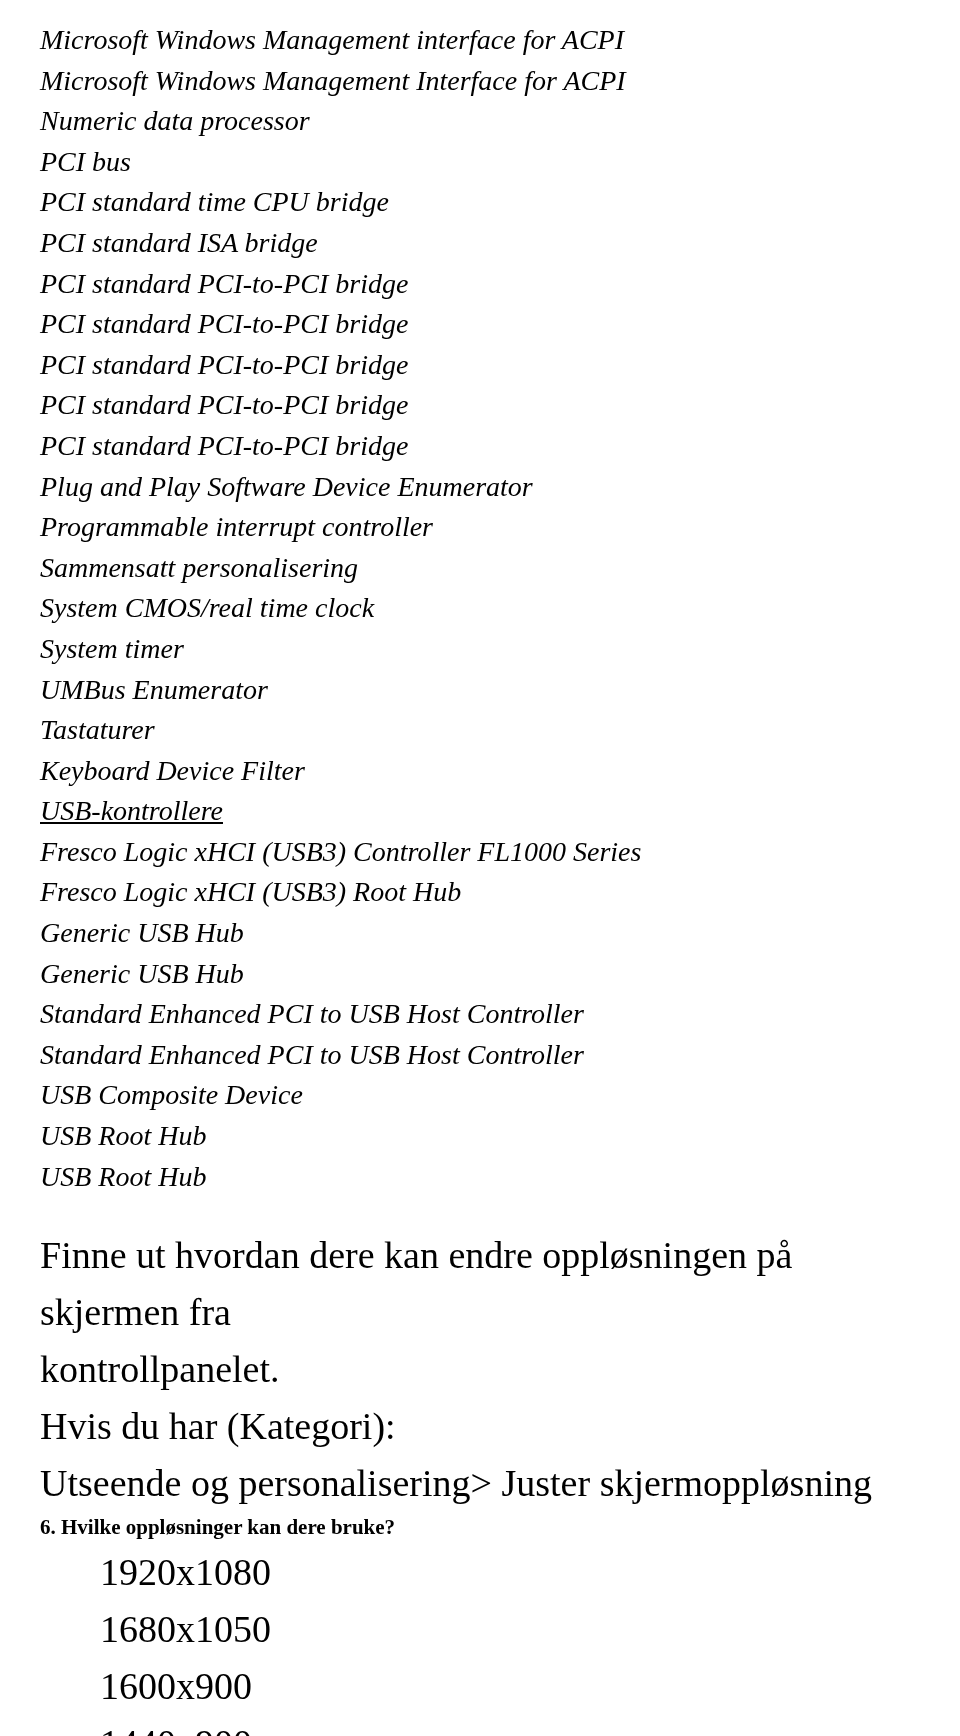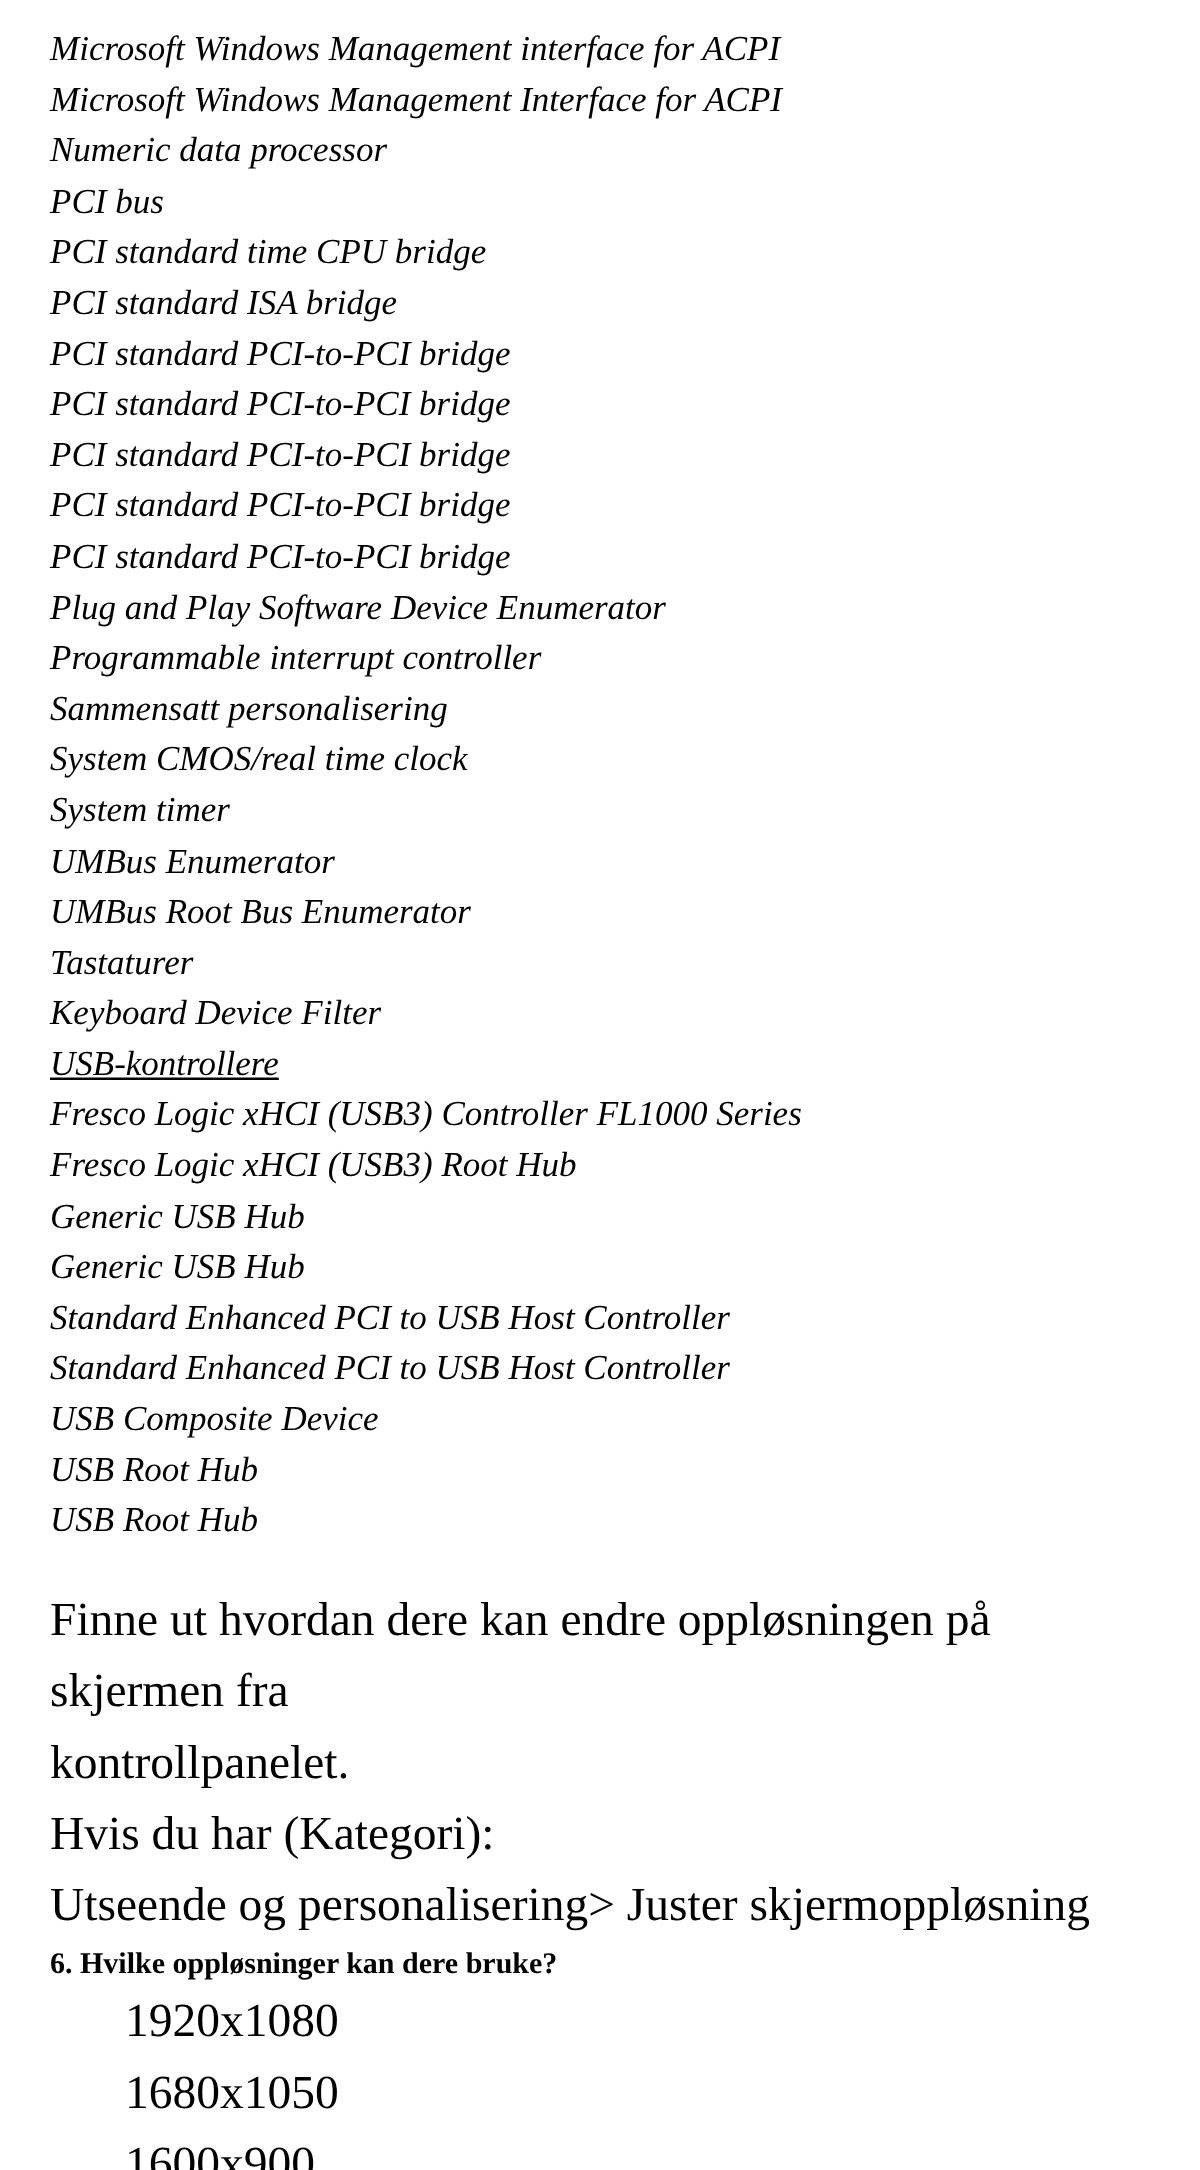--- a/index.html
+++ b/index.html
@@ -36,21 +36,21 @@
     .normal-text {
       font-style: normal;
       font-size: 38px;
       line-height: 1.5;
     }
     .indented {
       padding-left: 60px;
     }
     .question-line {
       font-weight: bold;
-      font-size: 24px;
+      font-size: 21px;
       line-height: 1.5;
     }
   </style>
 </head>
 <body>
 
 <div class="content-area">
   <div class="item-list">
     <span class="list-item">Microsoft Windows Management interface for ACPI</span>
     <span class="list-item">Microsoft Windows Management Interface for ACPI</span>
@@ -62,21 +62,20 @@
     <span class="list-item">PCI standard PCI-to-PCI bridge</span>
     <span class="list-item">PCI standard PCI-to-PCI bridge</span>
     <span class="list-item">PCI standard PCI-to-PCI bridge</span>
     <span class="list-item">PCI standard PCI-to-PCI bridge</span>
     <span class="list-item">Plug and Play Software Device Enumerator</span>
     <span class="list-item">Programmable interrupt controller</span>
     <span class="list-item">Sammensatt personalisering</span>
     <span class="list-item">System CMOS/real time clock</span>
     <span class="list-item">System timer</span>
     <span class="list-item">UMBus Enumerator</span>
-    <span class="list-item">UMBus Root Bus Enumerator</span>
     <span class="list-item">Tastaturer</span>
     <span class="list-item">Keyboard Device Filter</span>
     <span class="list-item underlined">USB-kontrollere</span>
     <span class="list-item">Fresco Logic xHCI (USB3) Controller FL1000 Series</span>
     <span class="list-item">Fresco Logic xHCI (USB3) Root Hub</span>
     <span class="list-item">Generic USB Hub</span>
     <span class="list-item">Generic USB Hub</span>
     <span class="list-item">Standard Enhanced PCI to USB Host Controller</span>
     <span class="list-item">Standard Enhanced PCI to USB Host Controller</span>
     <span class="list-item">USB Composite Device</span>

